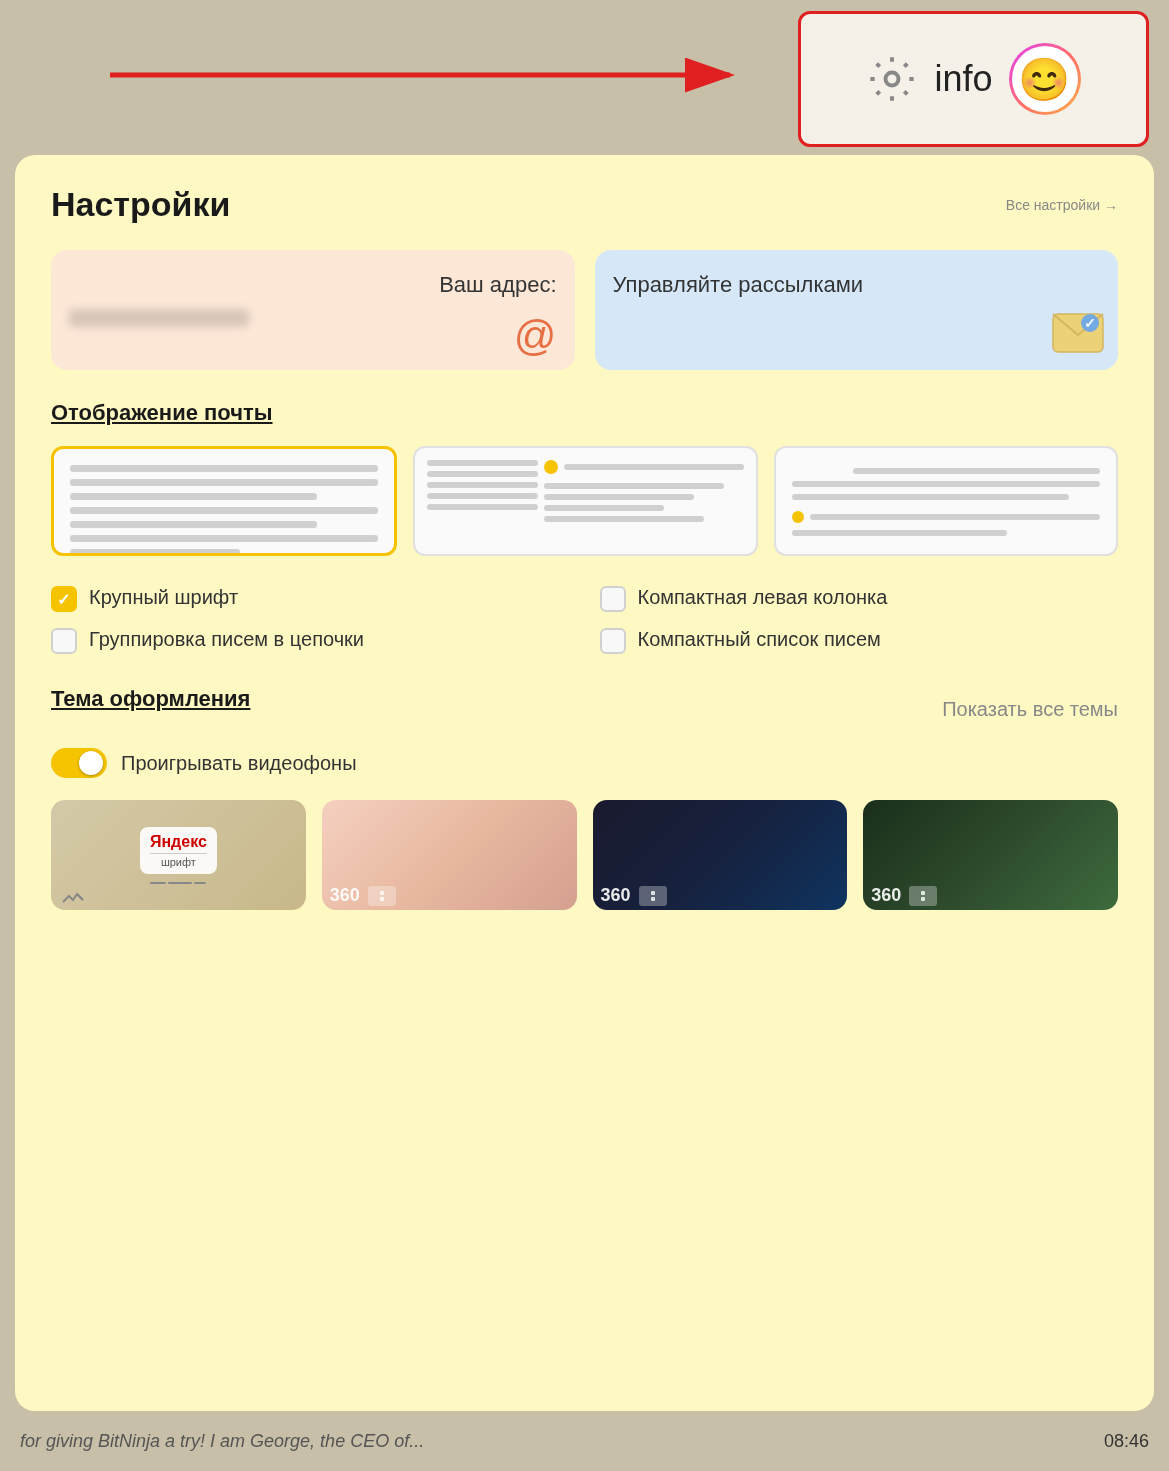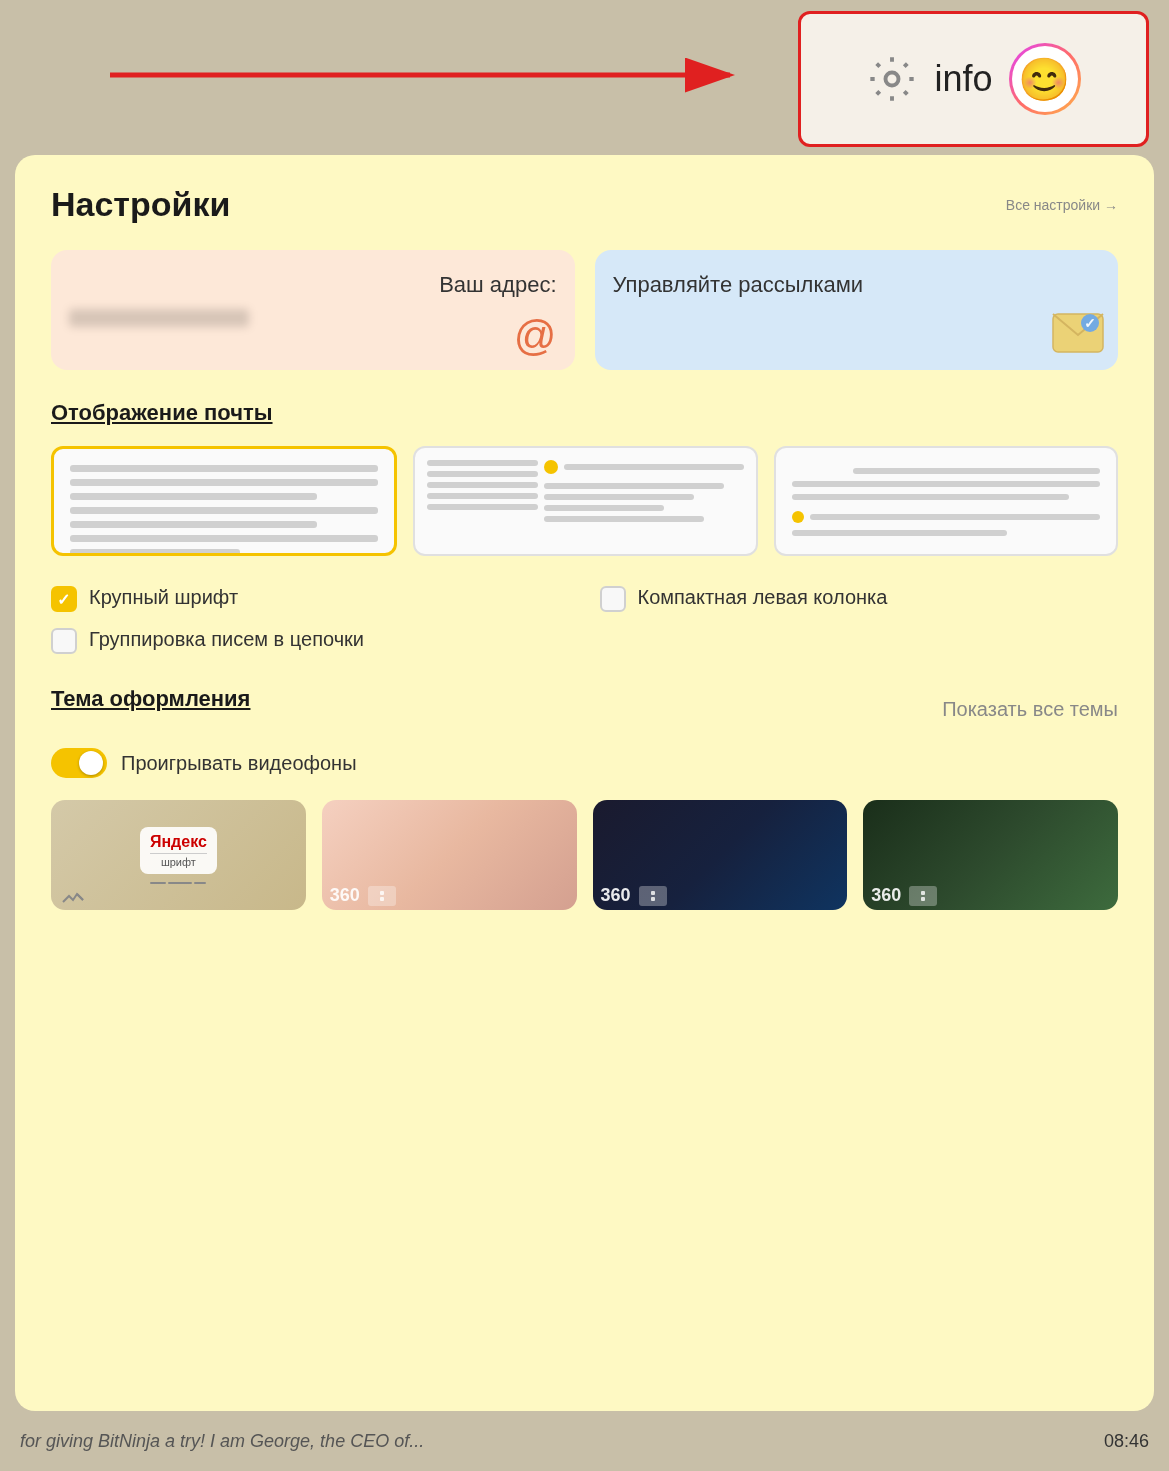--- a/index.html
+++ b/index.html
@@ -552,20 +552,24 @@
     <div class="checkbox-item">
       <div class="checkbox-box"></div>
       <span class="checkbox-label">Компактная левая колонка</span>
     </div>
 
     <div class="checkbox-item">
       <div class="checkbox-box"></div>
       <span class="checkbox-label">Группировка писем в цепочки</span>
     </div>
 
+    <div class="checkbox-item">
+      <div class="checkbox-box"></div>
+      <span class="checkbox-label">Компактный список писем</span>
+    </div>
   </div>
 
   <div class="theme-header">
     <div class="section-title">Тема оформления</div>
     <span class="show-all-themes">Показать все темы</span>
   </div>
 
   <div class="toggle-row">
     <div class="toggle-switch">
       <div class="toggle-knob"></div>

